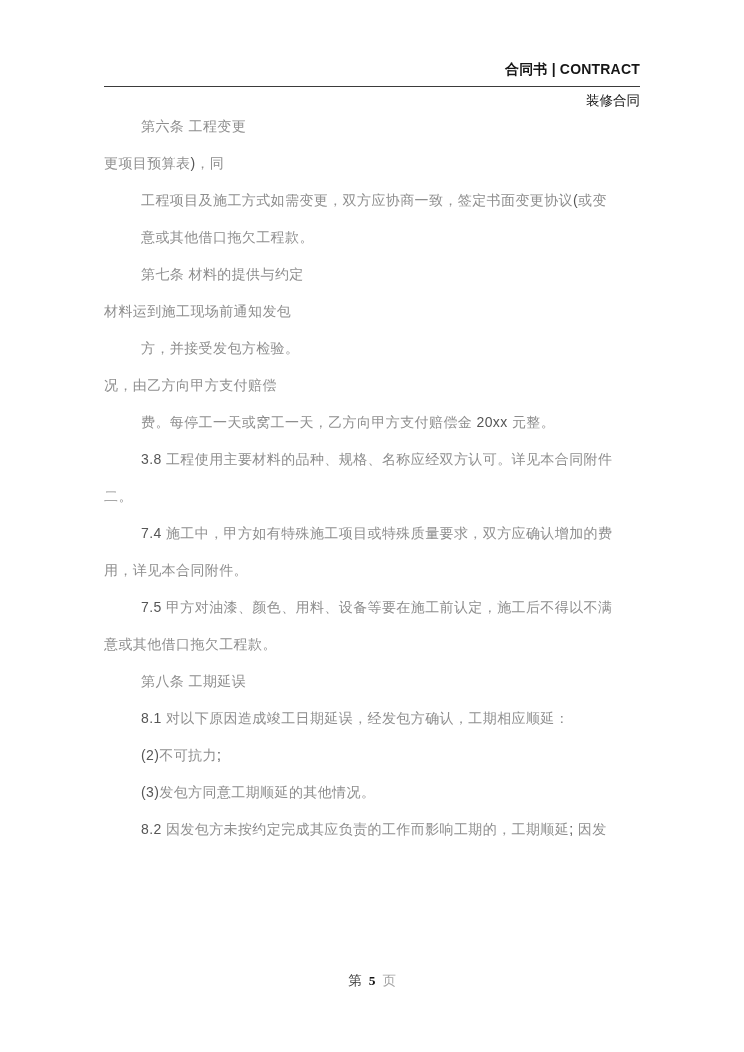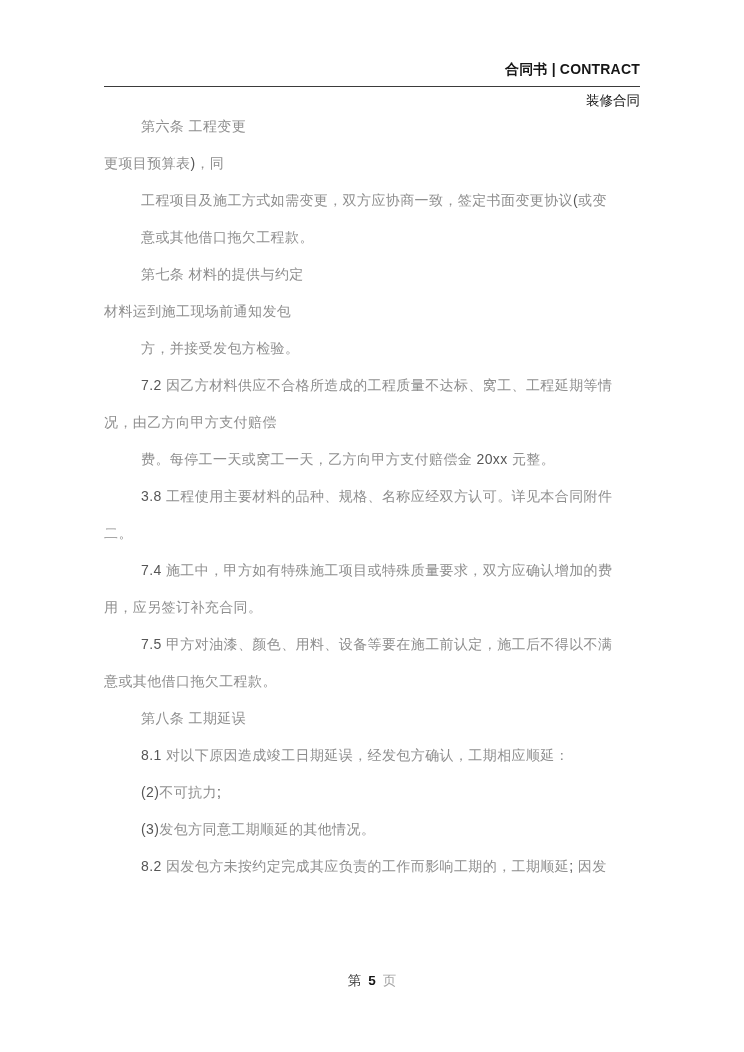--- a/index.html
+++ b/index.html
@@ -62,20 +62,21 @@
   .line .latin { color: #565656; }
   
   .footer {
     position: absolute;
     top: 972px;
     left: 0;
     width: 744px;
     text-align: center;
     font-size: 13.5px;
     line-height: 18px;
+    font-family: Liberation Serif, serif;
   }
   .footer .f-prefix { color: #3d3d3d; }
   .footer .f-num { color: #141414; font-weight: bold; margin: 0 7px; }
   .footer .f-suffix { color: #a6a6a6; }
 </style>
 </head>
 <body>
 
 <div class="page">
 
@@ -86,27 +87,26 @@
   </div>
 
   <div class="content">
       <div class="line indent">第六条<span class="latin"> </span>工程变更</div>
       <div class="line">更项目预算表<span class="latin">)</span>，同</div>
       <div class="line indent">工程项目及施工方式如需变更，双方应协商一致，签定书面变更协议<span class="latin">(</span>或变</div>
       <div class="line indent">意或其他借口拖欠工程款。</div>
       <div class="line indent">第七条<span class="latin"> </span>材料的提供与约定</div>
       <div class="line">材料运到施工现场前通知发包</div>
       <div class="line indent">方，并接受发包方检验。</div>
-      <div class="line indent"><span class="latin">7.2 </span>因乙方材料供应不合格所造成的工程质量不达标、窝工、工程延期等情</div>
       <div class="line">况，由乙方向甲方支付赔偿</div>
       <div class="line indent">费。每停工一天或窝工一天，乙方向甲方支付赔偿金<span class="latin"> 20xx </span>元整。</div>
       <div class="line indent"><span class="latin">3.8 </span>工程使用主要材料的品种、规格、名称应经双方认可。详见本合同附件</div>
       <div class="line">二。</div>
       <div class="line indent"><span class="latin">7.4 </span>施工中，甲方如有特殊施工项目或特殊质量要求，双方应确认增加的费</div>
-      <div class="line">用，应另签订补充合同。</div>
+      <div class="line">用，详见本合同附件。</div>
       <div class="line indent"><span class="latin">7.5 </span>甲方对油漆、颜色、用料、设备等要在施工前认定，施工后不得以不满</div>
       <div class="line">意或其他借口拖欠工程款。</div>
       <div class="line indent">第八条<span class="latin"> </span>工期延误</div>
       <div class="line indent"><span class="latin">8.1 </span>对以下原因造成竣工日期延误，经发包方确认，工期相应顺延：</div>
       <div class="line indent"><span class="latin">(2)</span>不可抗力<span class="latin">;</span></div>
       <div class="line indent"><span class="latin">(3)</span>发包方同意工期顺延的其他情况。</div>
       <div class="line indent"><span class="latin">8.2 </span>因发包方未按约定完成其应负责的工作而影响工期的，工期顺延<span class="latin">; </span>因发</div>
     </div>
 
   <div class="footer">

